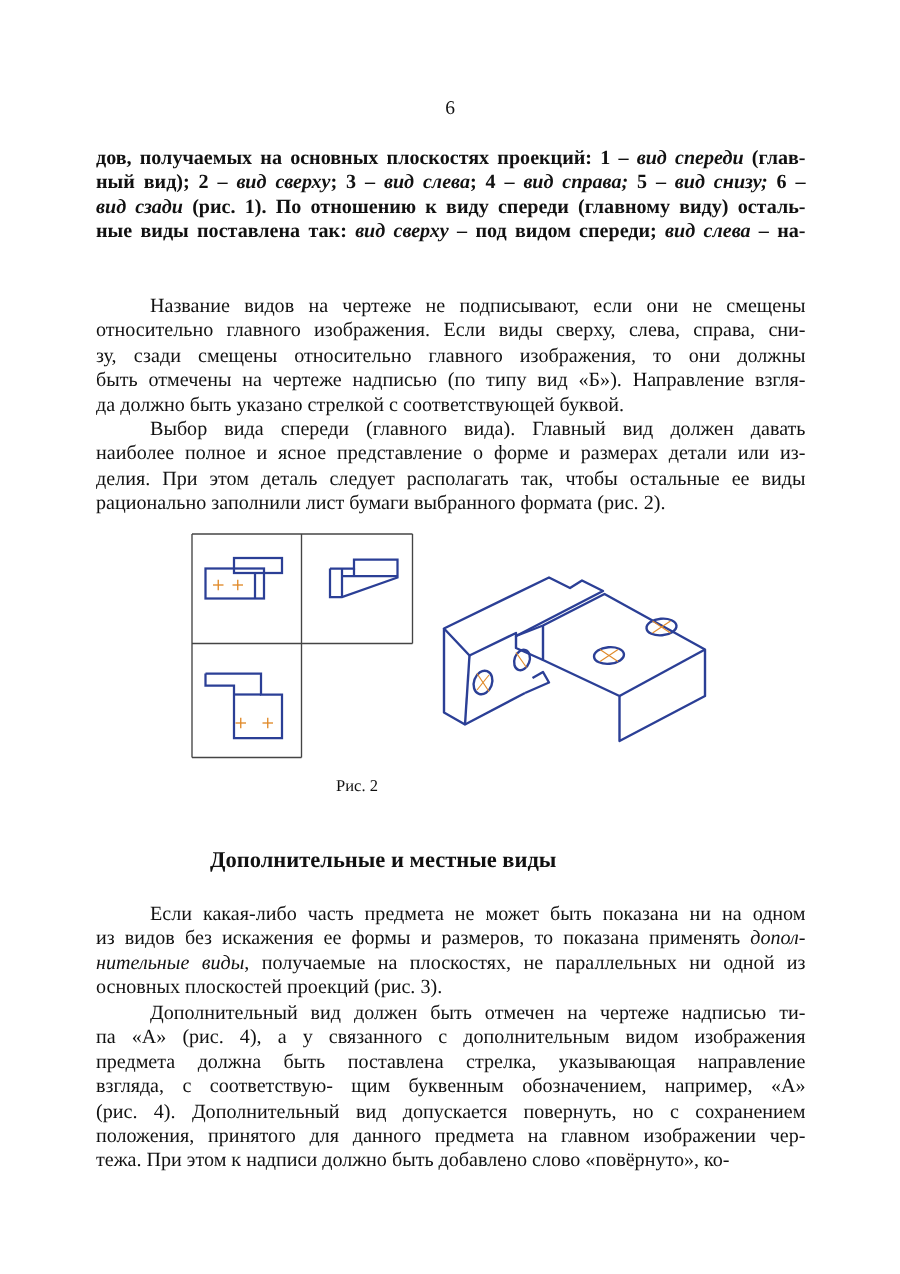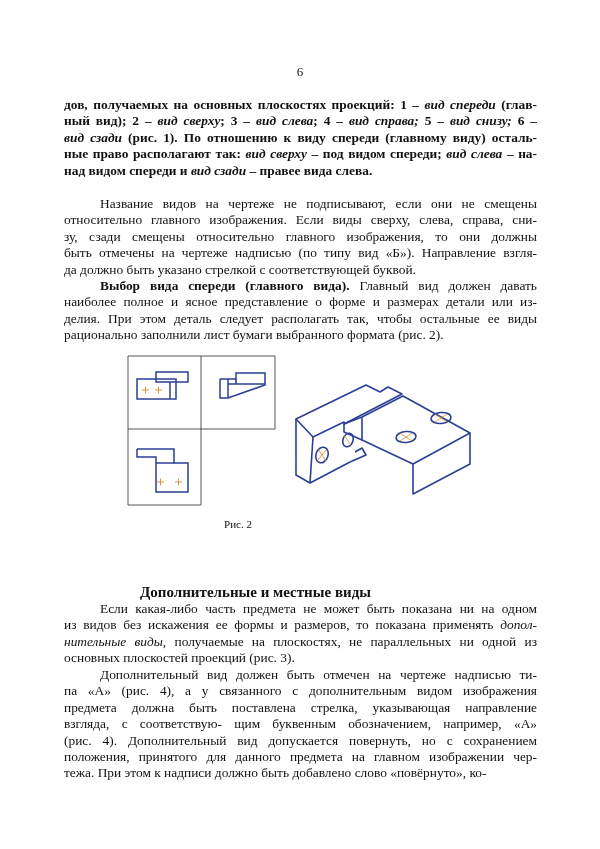--- a/index.html
+++ b/index.html
@@ -5,37 +5,36 @@
   html, body { margin: 0; padding: 0; background: #ffffff; }
   body { width: 600px; height: 849px; position: relative; overflow: hidden;
          font-family: "Liberation Serif", "DejaVu Serif", serif; color: #111; }
   .page-number { position: absolute; top: 64px; left: 0; width: 600px; text-align: center;
                  font-size: 13px; }
   .text { position: absolute; left: 64px; width: 473px; font-size: 13.4px; line-height: 16.4px; }
   .line { display: block; text-align: justify; text-align-last: justify; white-space: nowrap; height: 16.4px; }
   .line.last { text-align-last: left; }
   .indent { padding-left: 36px; }
   i { font-style: italic; }
-  b { font-weight: bold; }
+  b { font-weight: normal; }
   .figure { position: absolute; left: 0; top: 352px; width: 600px; height: 160px; }
   .caption { position: absolute; top: 518px; left: 0; width: 476px; text-align: center; font-size: 11px; }
-  .heading { position: absolute; top: 584px; left: 0; width: 511px; text-align: center;
+  .heading { position: absolute; top: 566px; left: 0; width: 511px; text-align: center;
              font-weight: bold; font-size: 15px; }
 </style>
 </head>
 <body>
 
 <div class="page-number">6</div>
 
 <div class="text" style="top:97px;font-weight:bold;">
     <span class="line"><span>дов, получаемых на основных плоскостях проекций: 1 – </span><i>вид спереди</i><span> (глав-</span></span>
     <span class="line"><span>ный вид); 2 – </span><i>вид сверху</i><span>; 3 – </span><i>вид слева</i><span>; 4 – </span><i>вид справа;</i><span> 5 – </span><i>вид снизу;</i><span> 6 –</span></span>
     <span class="line"><i>вид сзади</i><span> (рис. 1). По отношению к виду спереди (главному виду) осталь-</span></span>
-    <span class="line"><span>ные право располагают так: </span><i>вид сверху</i><span> – под видом спереди; </span><i>вид слева</i><span> – на-</span></span>
-    <span class="line last"><span>над видом спереди и </span><i>вид сзади</i><span> – правее вида слева.</span></span>
+    <span class="line"><span>ные виды поставлена так: </span><i>вид сверху</i><span> – под видом спереди; </span><i>вид слева</i><span> – на-</span></span>
   </div>
 <div class="text" style="top:196px;">
     <span class="line indent"><span>Название видов на чертеже не подписывают, если они не смещены</span></span>
     <span class="line"><span>относительно главного изображения. Если виды сверху, слева, справа, сни-</span></span>
     <span class="line"><span>зу, сзади смещены относительно главного изображения, то они должны</span></span>
     <span class="line"><span>быть отмечены на чертеже надписью (по типу вид «Б»). Направление взгля-</span></span>
     <span class="line last"><span>да должно быть указано стрелкой с соответствующей буквой.</span></span>
   </div>
 <div class="text" style="top:278px;">
     <span class="line indent"><b>Выбор вида спереди (главного вида).</b><span> Главный вид должен давать</span></span>

